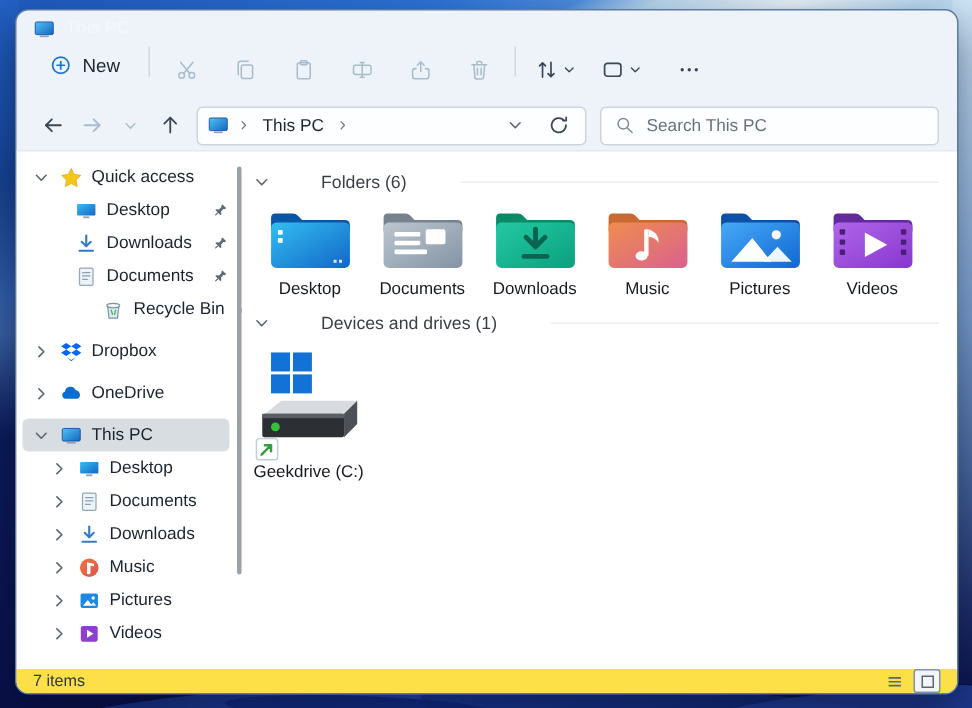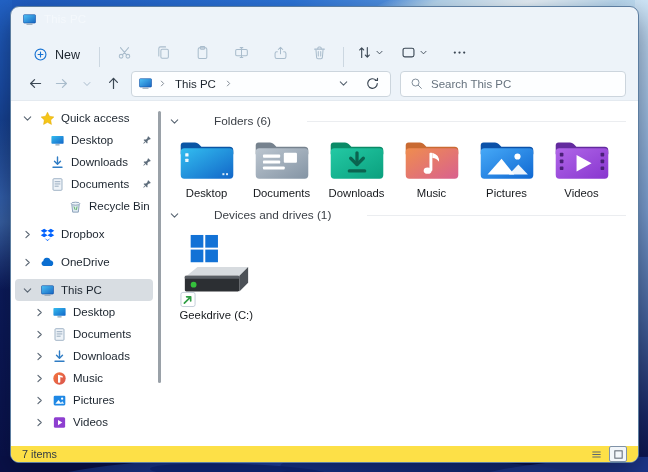--- a/index.html
+++ b/index.html
@@ -24,21 +24,21 @@
       background:linear-gradient(90deg,#1a3a96,#0f2468);}
   .r3{left:470px;bottom:-10px;width:210px;height:22px;transform:rotate(-5deg);background:#223f9a;opacity:.85;}
   .r4{left:150px;bottom:-8px;width:180px;height:16px;transform:rotate(2deg);background:#102a80;opacity:.9;}
   
   .win{position:absolute;left:10px;top:6px;width:627px;height:455px;background:#edf3f9;
        border:1px solid #5c7da0;border-radius:9px;box-shadow:0 10px 30px rgba(4,10,40,.5);overflow:hidden;}
   .titlebar{height:24px;display:flex;align-items:center;gap:7px;padding-left:11px;}
   .titlebar .title{font-size:11.5px;color:#f4f8fc;letter-spacing:.2px;}
   .ic{display:inline-flex;align-items:center;justify-content:center;line-height:0;}
   
-  .toolbar{height:36px;display:flex;align-items:flex-end;padding:0 14px;}
+  .toolbar{height:36px;display:flex;align-items:flex-start;padding:0 14px;}
   .newbtn{display:flex;align-items:center;gap:7px;font-size:12.5px;color:#1c242e;background:none;border:0;
           padding:5px 10px 5px 8px;border-radius:5px;font-family:inherit;cursor:default;}
   .sep{width:1px;height:20px;background:#ccd7e1;margin:0 9px;flex-shrink:0;}
   .tgroup{display:flex;align-items:center;gap:9px;}
   .ibtn{width:30px;height:30px;display:flex;align-items:center;justify-content:center;background:none;border:0;
         border-radius:5px;padding:0;cursor:default;}
   .ddbtn{display:flex;align-items:center;gap:3px;padding:0 4px;height:30px;background:none;border:0;border-radius:5px;cursor:default;}
   .morewrap{margin-left:12px;}
   
   .addrbar{height:33px;display:flex;align-items:center;padding:0 12px;}
@@ -62,21 +62,21 @@
   .gap{margin-top:6px;}
   .sthumb{position:absolute;left:147px;top:10px;width:3px;height:272px;background:#9aa1a8;border-radius:2px;}
   .main{flex:1;padding:8px 12px 0 8px;overflow:hidden;}
   .shead{display:flex;align-items:center;height:20px;margin-top:2px;gap:28px;}
   .shead .chev{display:flex;margin-right:6px;}
   .shead .stitle{font-size:11.8px;color:#3a3f46;}
   .shead .rule{flex:1;height:1px;background:#ebedf0;margin-left:8px;}
   .grid{display:flex;margin:6px 0 6px 0;}
   .fitem{width:75px;display:flex;flex-direction:column;align-items:center;}
   .fitem .flabel{font-size:11.3px;color:#16191d;margin-top:3px;}
-  .ditem{width:84px;display:flex;flex-direction:column;align-items:flex-end;margin-top:2px;}
+  .ditem{width:84px;display:flex;flex-direction:column;align-items:flex-start;margin-top:2px;}
   .ditem .flabel{font-size:11.3px;color:#16191d;margin-top:0px;}
   
   .statusbar{position:absolute;left:0;right:0;bottom:0;height:16px;background:#fde047;display:flex;align-items:center;
              padding:0 11px;font-size:10.8px;color:#2f3944;}
   .views{margin-left:auto;display:flex;align-items:center;gap:4px;}
   .vbtn{display:flex;align-items:center;justify-content:center;width:16px;height:14px;border:1px solid transparent;border-radius:2px;}
   .vbtn.vsel{border-color:#7f92a8;background:#f2f6fa;}
 </style>
 </head>
 <body>

